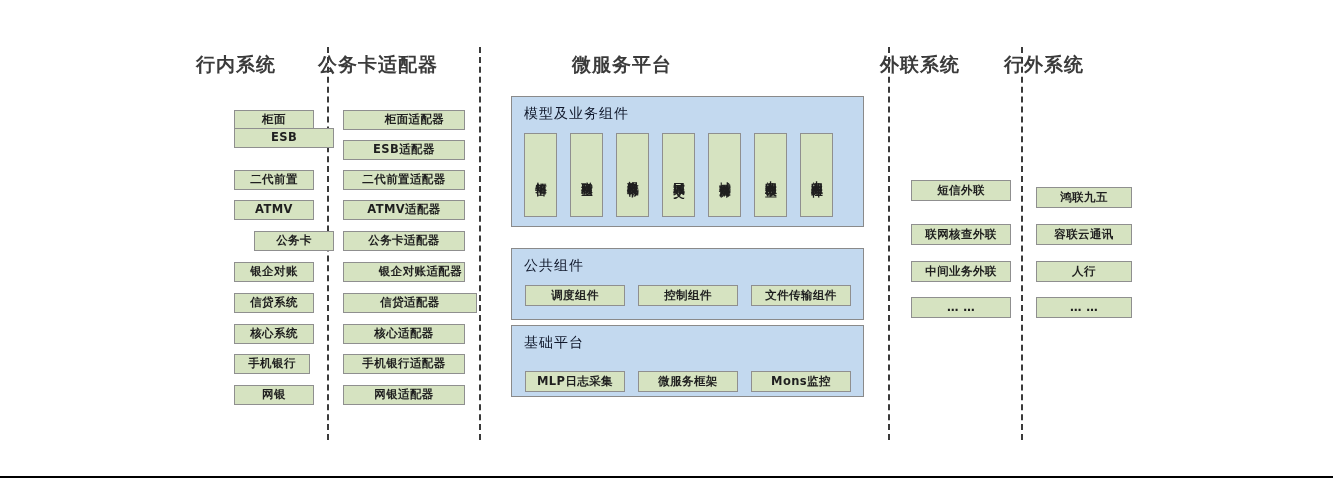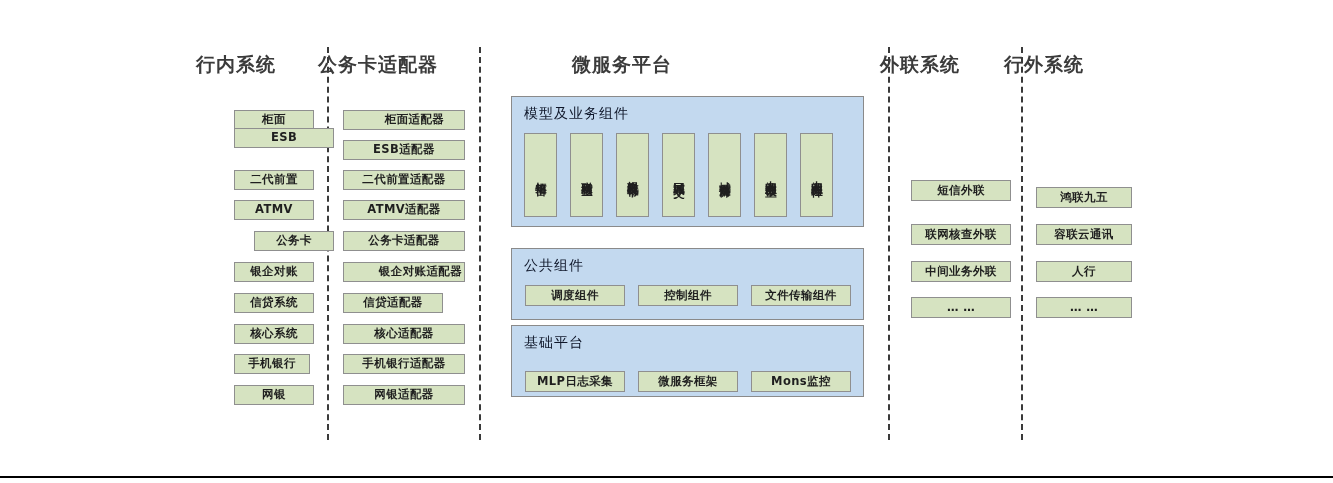--- a/index.html
+++ b/index.html
@@ -122,21 +122,21 @@
   <div class="gbox" style="left:234px; top:324px; width:80px; height:20px;">核心系统</div>
   <div class="gbox" style="left:234px; top:354px; width:76px; height:20px;">手机银行</div>
   <div class="gbox" style="left:234px; top:385px; width:80px; height:20px;">网银</div>
 
   <div class="gbox" style="left:343px; top:110px; width:122px; height:20px;padding-left:21px;">柜面适配器</div>
   <div class="gbox" style="left:343px; top:140px; width:122px; height:20px;">ESB适配器</div>
   <div class="gbox" style="left:343px; top:170px; width:122px; height:20px;">二代前置适配器</div>
   <div class="gbox" style="left:343px; top:200px; width:122px; height:20px;">ATMV适配器</div>
   <div class="gbox" style="left:343px; top:231px; width:122px; height:20px;">公务卡适配器</div>
   <div class="gbox" style="left:343px; top:262px; width:122px; height:20px;padding-left:33px;">银企对账适配器</div>
-  <div class="gbox" style="left:343px; top:293px; width:100px; height:20px;text-align:right;">信贷适配器</div>
+  <div class="gbox" style="left:343px; top:293px; width:134px; height:20px;text-align:right;">信贷适配器</div>
   <div class="gbox" style="left:343px; top:324px; width:122px; height:20px;">核心适配器</div>
   <div class="gbox" style="left:343px; top:354px; width:122px; height:20px;">手机银行适配器</div>
   <div class="gbox" style="left:343px; top:385px; width:122px; height:20px;">网银适配器</div>
 
   <div class="bpanel" style="left:511px; top:96px; width:353px; height:131px;">
     <div class="bpanel-title">模型及业务组件</div>
   </div>
   <div class="gbox vert" style="left:524px; top:133px; width:33px; height:84px;">短信平台</div>
   <div class="gbox vert" style="left:570px; top:133px; width:33px; height:84px;">联网核查</div>
   <div class="gbox vert" style="left:616px; top:133px; width:33px; height:84px;">银联及银行卡</div>

